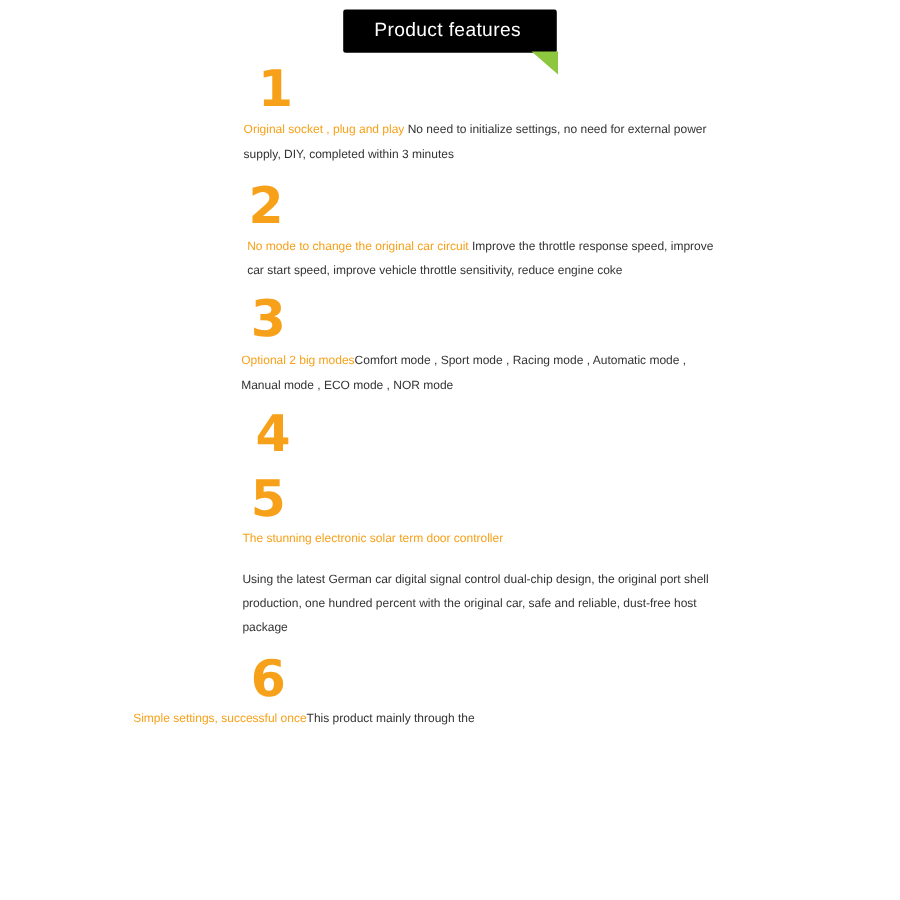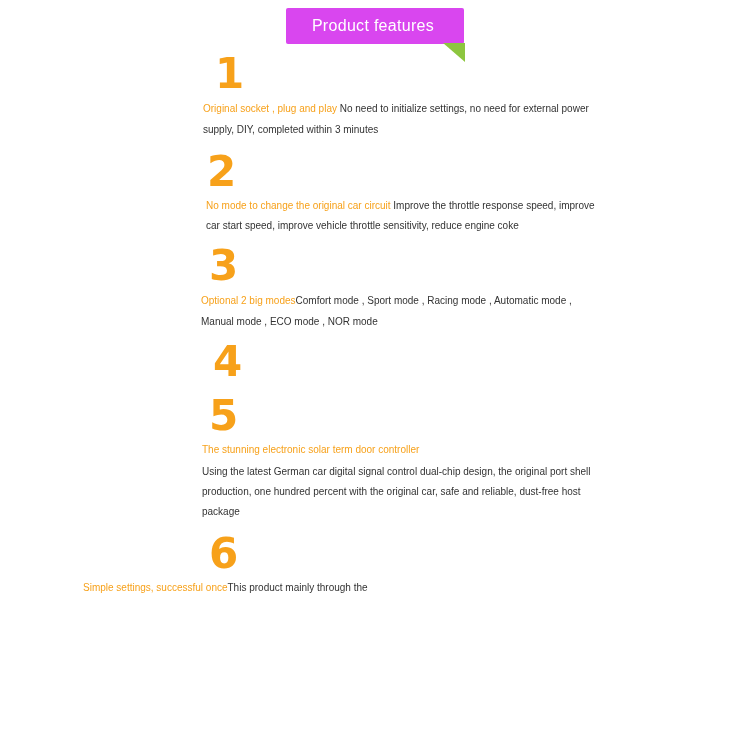--- a/index.html
+++ b/index.html
@@ -23,21 +23,21 @@
   .banner-wrap {
     position: absolute;
     top: 8px;
     left: 0;
     width: 750px;
     display: flex;
     justify-content: center;
   }
   .banner {
     position: relative;
-    background: #d946ef;
+    background: #000000;
     color: #ffffff;
     font-size: 16px;
     padding: 9px 30px 9px 26px;
     border-radius: 2px 2px 2px 2px;
     letter-spacing: 0.3px;
     white-space: nowrap;
   }
   .banner::after {
     content: "";
     position: absolute;
@@ -86,24 +86,24 @@
   .f2 .body-text { margin: 2px 0 0 206px; width: 395px; line-height: 20px; }
 
   .f3 .num { margin-left: 209px; margin-top: 8px; }
   .f3 .body-text { margin: 2px 0 0 201px; width: 400px; }
 
   .f4 .num { margin-left: 213px; margin-top: 8px; }
   .f4 .body-text { margin: 2px 0 0 198px; width: 400px; }
 
   .f5 .num { margin-left: 209px; margin-top: 10px; }
   .f5 .body-text { margin: 2px 0 0 202px; width: 390px; line-height: 20px; }
-  .f5 .lead { display: block; margin-bottom: 2px; }
+  .f5 .lead { display: block; margin-bottom: 14px; }
 
   .f6 .num { margin-left: 209px; margin-top: 10px; }
-  .f6 .body-text { margin: 2px 0 0 83px; width: 390px; line-height: 20px; }
+  .f6 .body-text { margin: 2px 0 0 111px; width: 390px; line-height: 20px; }
   .f6 .indent { display: block; margin-left: 28px; }
 </style>
 </head>
 <body>
 
 <div class="page">
 
   <div class="banner-wrap">
     <div class="banner">Product features</div>
   </div>

